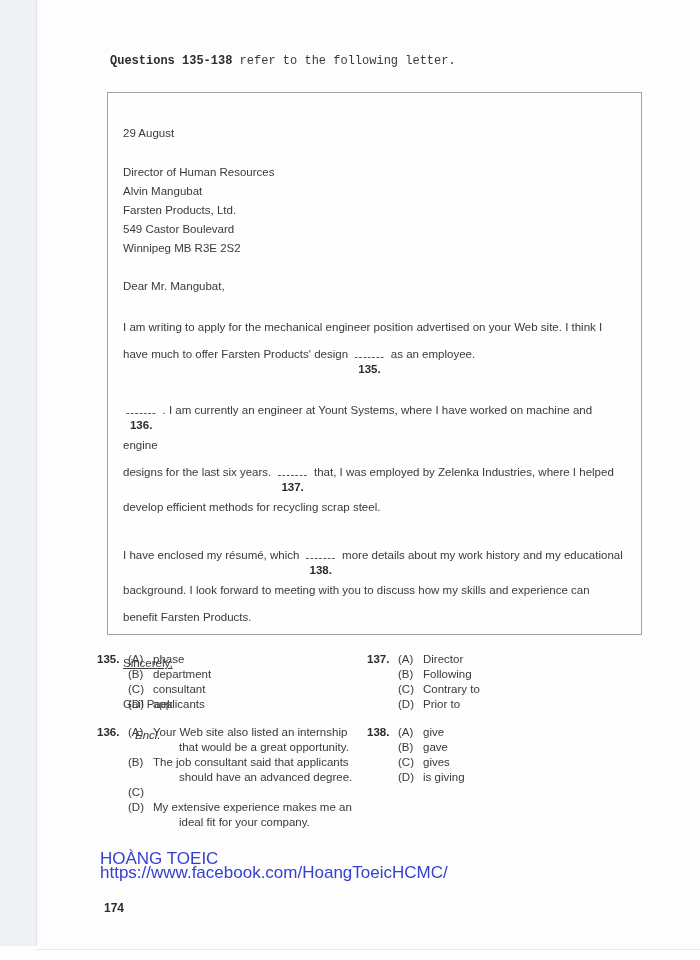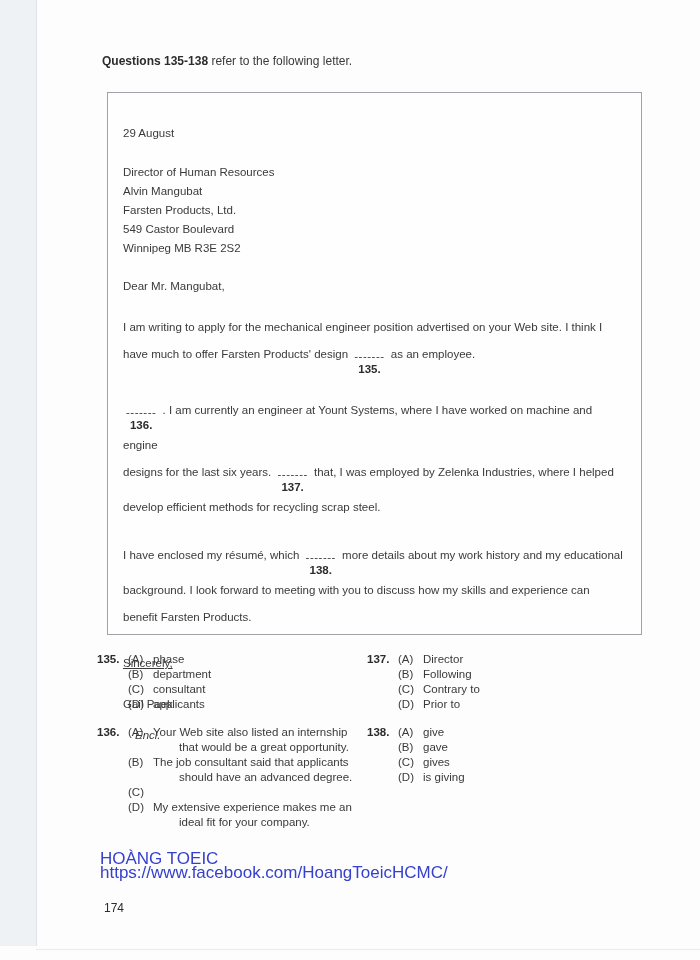--- a/index.html
+++ b/index.html
@@ -9,21 +9,21 @@
     font-family:"Liberation Sans",sans-serif;color:#3a3a3a;
   }
   
   .scan-strip{
     position:absolute;left:0;top:0;width:36px;height:946px;
     background:#eef2f5;border-right:1px solid #dde3e8;
   }
   .scan-bottom-line{
     position:absolute;left:36px;top:949px;width:664px;height:1px;background:#ebebeb;
   }
-  .instructions{position:absolute;left:102px;top:54px;font-size:12px;color:#3a3a3a;}
+  .instructions{position:absolute;left:110px;top:54px;font-size:12px;color:#3a3a3a;font-family:Liberation Mono, monospace;}
   .instructions .bold{font-weight:bold;color:#2c2c2c;}
   .letter-box{
     position:absolute;left:107px;top:92px;width:535px;height:543px;
     box-sizing:border-box;border:1.5px solid #9fa3a7;background:#fefefe;
     padding:12px 14px 0 15px;font-size:11.5px;
   }
   .date{margin:21px 0 0;line-height:14px;}
   .address{margin-top:23px;}
   .address div{line-height:19px;}
   .salutation{margin:21px 0 0;line-height:14px;}
@@ -41,21 +41,21 @@
   .q-block{display:flex;margin-bottom:13px;font-size:11.5px;line-height:15px;}
   .q-num{width:31px;flex:none;font-weight:bold;color:#2c2c2c;}
   .q-opts{flex:1;min-width:0;}
   .q-opt{display:flex;}
   .q-label{width:25px;flex:none;}
   .q-text{padding-left:26px;text-indent:-26px;}
   .col-left .q-text{max-width:232px;}
   
   .footer-brand{position:absolute;left:100px;top:852px;font-size:17px;line-height:14px;color:#3640ce;}
   .footer-brand a{color:#3640ce;text-decoration:none;display:block;}
-  .page-number{position:absolute;left:104px;top:901px;font-size:12px;font-weight:normal;color:#2c2c2c;}
+  .page-number{position:absolute;left:104px;top:901px;font-size:12px;font-weight:bold;color:#2c2c2c;}
 </style>
 </head>
 <body>
 
 <div class="page">
   <div class="scan-strip"></div>
   <div class="scan-bottom-line"></div>
 
   <div class="instructions">
     <span class="bold">Questions 135-138</span><span> refer to the following letter.</span>

